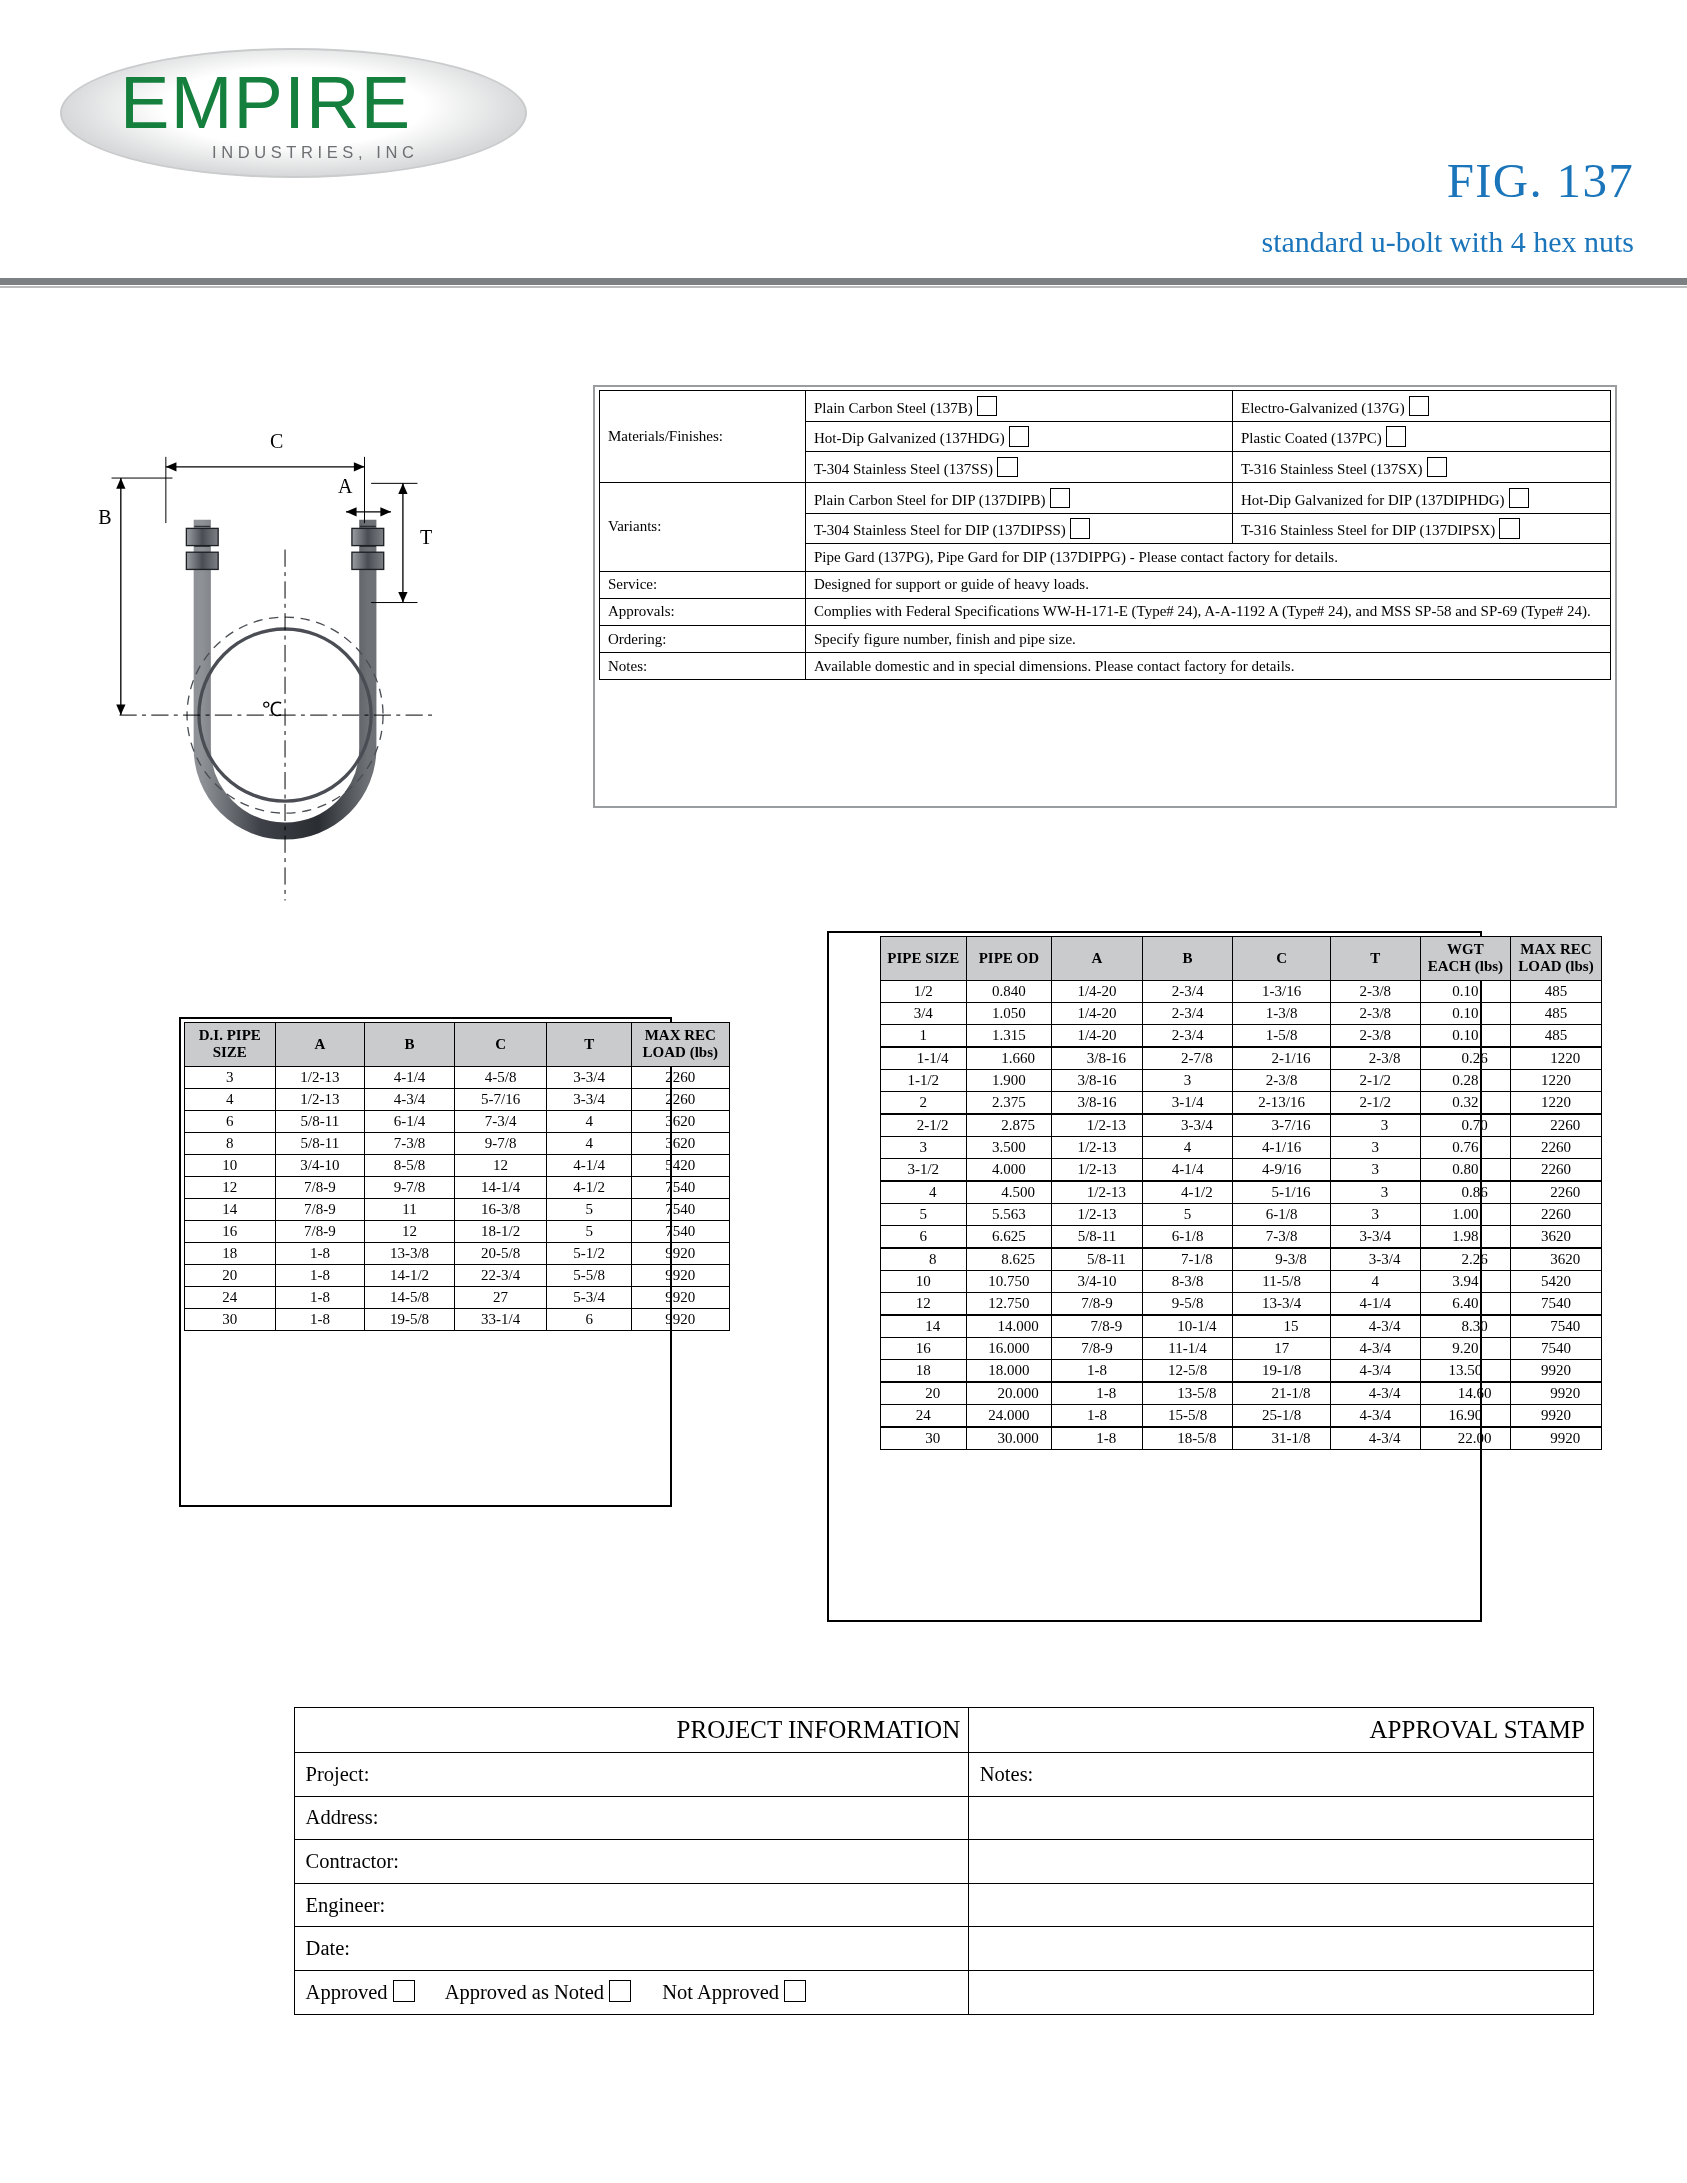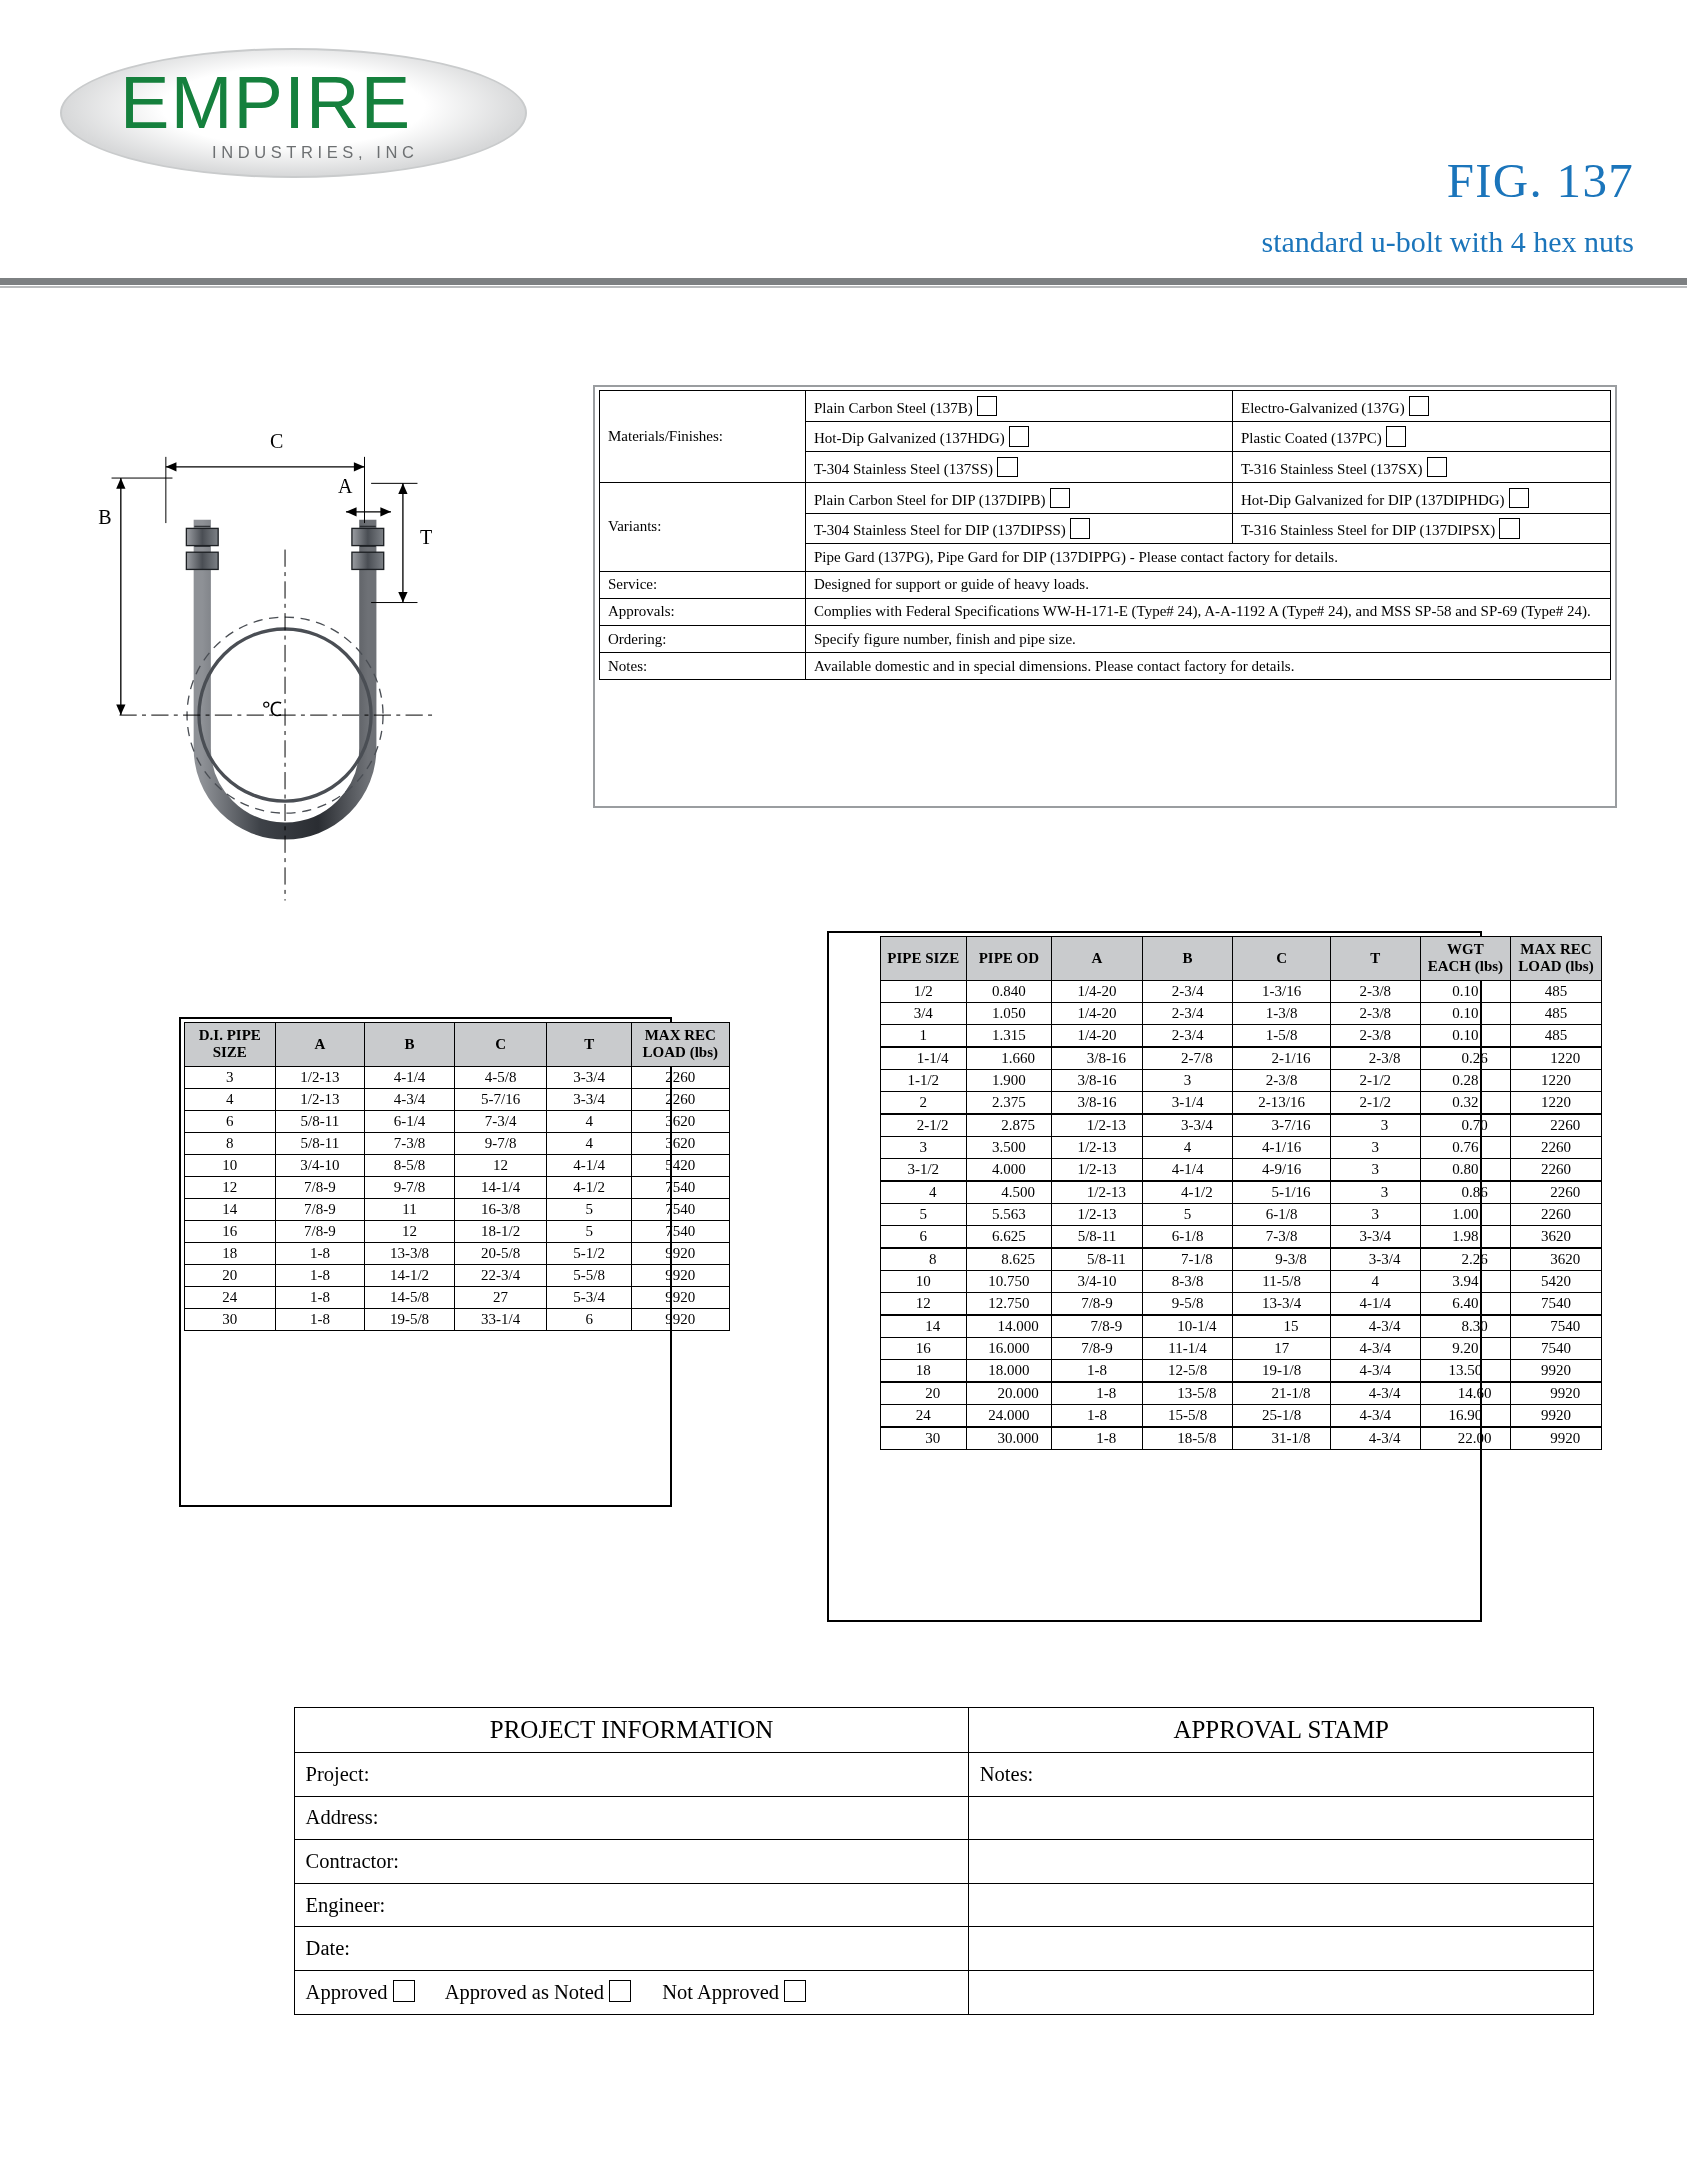--- a/index.html
+++ b/index.html
@@ -87,21 +87,21 @@
   .tbl-left-frame { position:absolute; left:179px; top:1017px; width:493px; height:490px; border:2px solid #000; box-sizing:border-box; }
 
   .tbl-right { position:absolute; left:832px; top:936px;margin-left:48px; }
   .tbl-right-frame { position:absolute; left:827px; top:931px; width:655px; height:691px; border:2px solid #000; box-sizing:border-box; }
 
   .grp-gap td { border-top:2px solid #000 !important;padding-left:24px; }
 
   
   .proj { position:absolute; left:294px; top:1707px; width:1300px; border-collapse:collapse; font-size:20.5px; }
   .proj td { border:1.3px solid #000; padding:7.3px 10.6px; height:28px; }
-  .proj .hdr { text-align:center; font-size:25px; padding:8px; }
+  .proj .hdr { text-align:right; font-size:25px; padding:8px; }
   .proj .left { width:652px; }
   .cbp { display:inline-block; width:20px; height:20px; border:1.3px solid #000; background:#fff; vertical-align:-3.3px; margin:0 5.3px; }
 </style>
 </head>
 <body>
 
 <div class="page">
 
   <div class="logo-wrap">
     <div class="logo-ellipse"></div>

